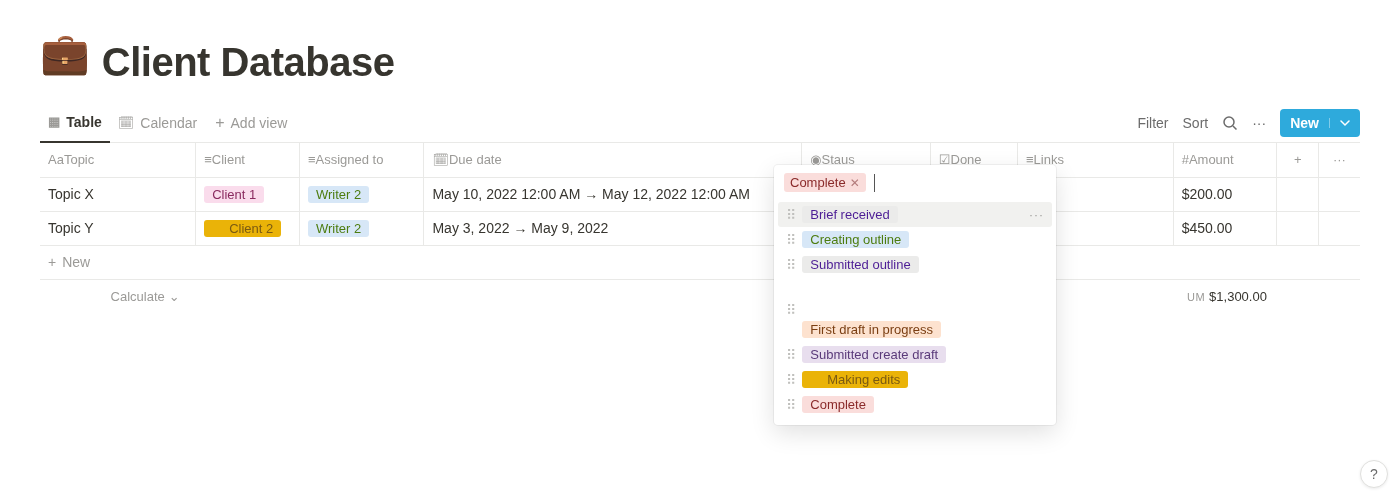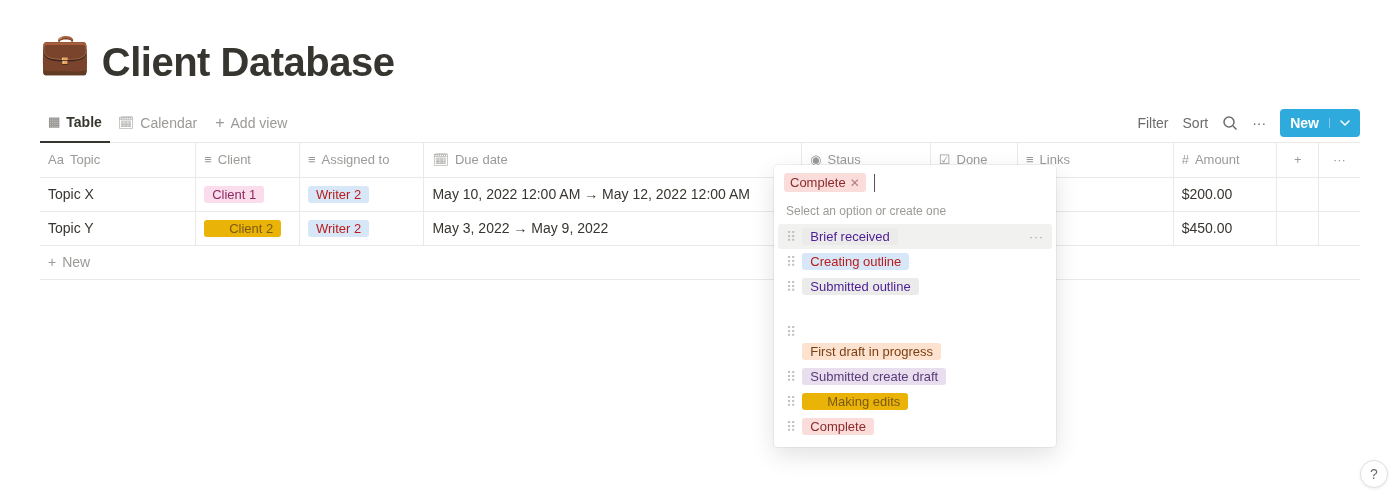--- a/index.html
+++ b/index.html
@@ -82,21 +82,21 @@
     color: #37352f;
     overflow: hidden;
     white-space: nowrap;
   }
   .db-table th {
     color: #9b9a97;
     font-size: 13px;
     font-weight: 500;
   }
   .db-table th .hlabel {
-    display: flex; align-items: flex-end; gap: 6px;
+    display: flex; align-items: flex-end; 
   }
   .col-topic    { width: 150px; }
   .col-client   { width: 100px; }
   .col-assigned { width: 120px; }
   .col-due      { width: 364px; }
   .col-status   { width: 124px; }
   .col-done     { width: 84px; }
   .col-links    { width: 150px; }
   .col-amount   { width: 100px; }
   .col-add      { width: 40px; }
@@ -104,21 +104,21 @@
   .amount-cell { text-align: right; padding-right: 10px; }
 
   .tag {
     display: inline-block;
     padding: 1px 8px;
     border-radius: 3px;
     font-size: 13px;
   }
   .tag-pink   { background: #fadcec; color: #8a2a5f; }
   .tag-yellow { background: #eab308; color: #7a5a12; padding-left: 25px; }
-  .tag-blue   { background: #d7e7f7; color: #b91c1c; text-align: right; }
+  .tag-blue   { background: #d7e7f7; color: #4d7c0f; text-align: right; }
   .tag-gray   { background: #ebebea; color: #4c1d95; }
   .tag-orange { background: #fde2cf; color: #7a3e12; margin-top: 40px; }
   .tag-purple { background: #e8deee; color: #5a3a7a; }
   .tag-red    { background: #fadddb; color: #8a2a2a; }
 
   .selected-tag {
     display: inline-flex; align-items:center; gap:4px;
     background: #fadddb; color: #8a2a2a;
     padding: 2px 6px; border-radius: 3px; font-size: 13px;
   }
@@ -339,33 +339,49 @@
         <td></td>
         <td></td>
         <td></td>
         <td class="amount-cell">$450.00</td>
         <td></td>
           <td style="border-right:none;"></td>
       </tr>
       <tr class="new-row">
         <td colspan="10" style="border-right:none;"><span class="plus">+</span><span>New</span></td>
       </tr>
+      <tr class="calc-row">
+        <td>
+            <div class="calc-label">
+              <span>Calculate</span>
+              <span class="small-icon">⌄</span>
+            </div>
+          </td>
+        <td></td>
+          <td></td>
+          <td></td>
+          <td></td>
+          <td></td>
+          <td></td>
+        <td class="sum-cell"><span class="sum-prefix">UM</span><span>$1,300.00</span></td>
+        <td></td>
+          <td></td>
+      </tr>
     </tbody>
   </table>
 </div>
 
 <div class="popover">
   <div class="popover-head">
     <span class="selected-tag">
       <span>Complete</span>
       <span class="x">✕</span>
     </span>
     <span class="cursor"></span>
   </div>
-  <div class="popover-section-label">Select an option or create one</div>
   <div class="popover-options">
     <div class="option-row highlight">
       <span class="drag-handle">⠿</span>
       <span class="tag tag-gray">Brief received</span>
       <span class="more">···</span>
     </div>
     <div class="option-row">
       <span class="drag-handle">⠿</span>
       <span class="tag tag-blue">Creating outline</span>
     </div>

